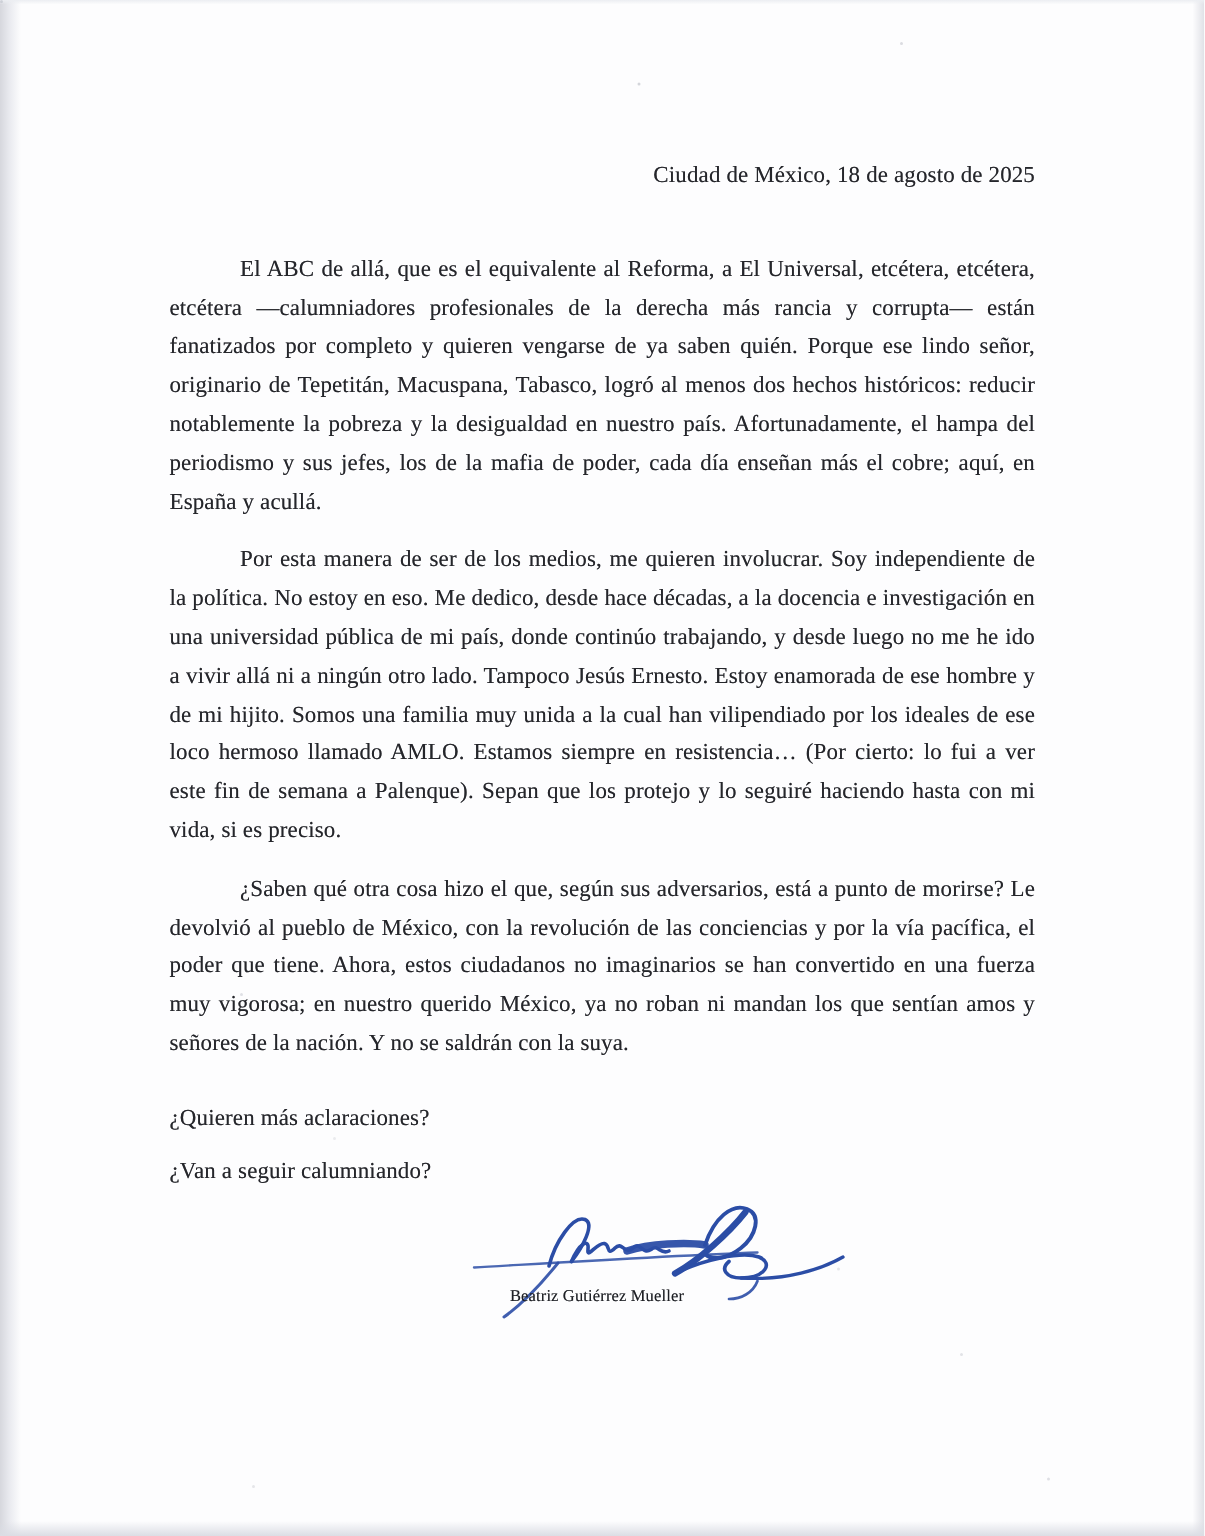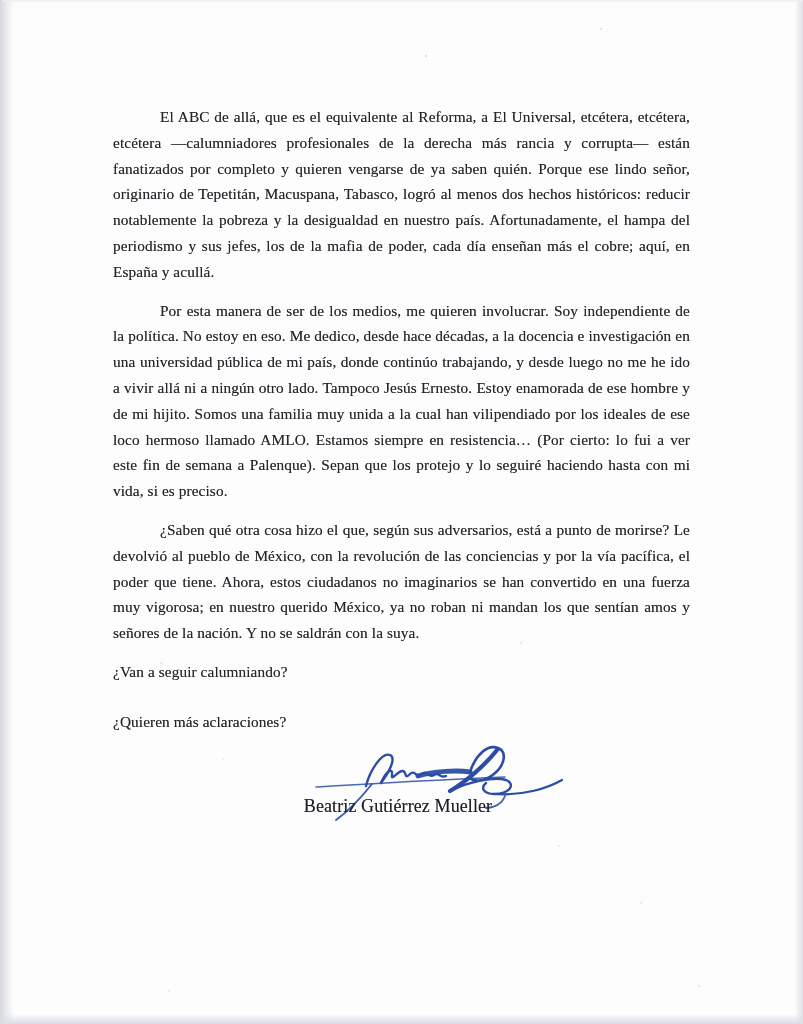--- a/index.html
+++ b/index.html
@@ -25,41 +25,42 @@
     text-shadow:0 0 .4px rgba(35,36,42,.55);
   }
   .dateline{text-align:right;margin:0 0 37px 0;}
   p{margin:0 0 13px 0;text-align:justify;text-indent:47px;}
   .it{}
   .question{text-indent:0;text-align:left;margin:0 0 9px 0;}
   .question.first{margin-top:24px;}
   .closing{text-indent:0;text-align:left;margin:43px 0 0 0;}
   .sig-svg{display:block;margin:-6px 0 0 105px;width:360px;height:88px;}
   .sig-svg path{fill:none;stroke:var(--ink,#2b4da6);stroke-linecap:round;stroke-linejoin:round;}
-  .sig-name{width:360px;margin:-31px 0 0 105px;text-align:center;font-size:18px;line-height:22px;color:#1e2025;
+  .sig-name{width:360px;margin:-31px 0 0 105px;text-align:center;font-size:11px;line-height:22px;color:#1e2025;
     text-shadow:0 0 .4px rgba(35,36,42,.55);}
 </style>
 </head>
 <body>
 
 <div class="scan">
   <div class="edge edge-left"></div>
   <div class="edge edge-right"></div>
   <div class="edge edge-bottom"></div>
   <div class="edge edge-top"></div>
   <div class="specks"></div>
 
   <div class="content">
+    <div class="dateline">Ciudad de México, 18 de agosto de 2025</div>
 
     <p><span>El </span><span class="it">ABC</span><span> de allá, que es el equivalente al </span><span class="it">Reforma</span><span>, a </span><span class="it">El Universal</span><span>, etcétera, etcétera, etcétera —calumniadores profesionales de la derecha más rancia y corrupta— están fanatizados por completo y quieren vengarse de ya saben quién. Porque ese lindo señor, originario de Tepetitán, Macuspana, Tabasco, logró al menos dos hechos históricos: reducir notablemente la pobreza y la desigualdad en nuestro país. Afortunadamente, el hampa del periodismo y sus jefes, los de la mafia de poder, cada día enseñan más el cobre; aquí, en España y acullá.</span></p>
     <p>Por esta manera de ser de los medios, me quieren involucrar. Soy independiente de la política. No estoy en eso. Me dedico, desde hace décadas, a la docencia e investigación en una universidad pública de mi país, donde continúo trabajando, y desde luego no me he ido a vivir allá ni a ningún otro lado. Tampoco Jesús Ernesto. Estoy enamorada de ese hombre y de mi hijito. Somos una familia muy unida a la cual han vilipendiado por los ideales de ese loco hermoso llamado AMLO. Estamos siempre en resistencia… (Por cierto: lo fui a ver este fin de semana a Palenque). Sepan que los protejo y lo seguiré haciendo hasta con mi vida, si es preciso.</p>
     <p>¿Saben qué otra cosa hizo el que, según sus adversarios, está a punto de morirse? Le devolvió al pueblo de México, con la revolución de las conciencias y por la vía pacífica, el poder que tiene. Ahora, estos ciudadanos no imaginarios se han convertido en una fuerza muy vigorosa; en nuestro querido México, ya no roban ni mandan los que sentían amos y señores de la nación. Y no se saldrán con la suya.</p>
 
+    <p class="question first">¿Quieren más aclaraciones?</p>
     <p class="question">¿Van a seguir calumniando?</p>
-    <p class="question first">¿Quieren más aclaraciones?</p>
 
 
     <svg class="sig-svg" viewBox="0 0 360 88" aria-hidden="true">
 
       <path d="M98,49 C150,46 230,41 287,39" stroke-width="1.6" opacity="0.85"></path>
 
       <path d="M154,46 C146,56 132,72 118,82" stroke-width="2" opacity="0.9"></path>
 
       <path d="M148,48 C152,32 164,14 172,17 C179,20 170,36 163,45" stroke-width="2.4"></path>
 

